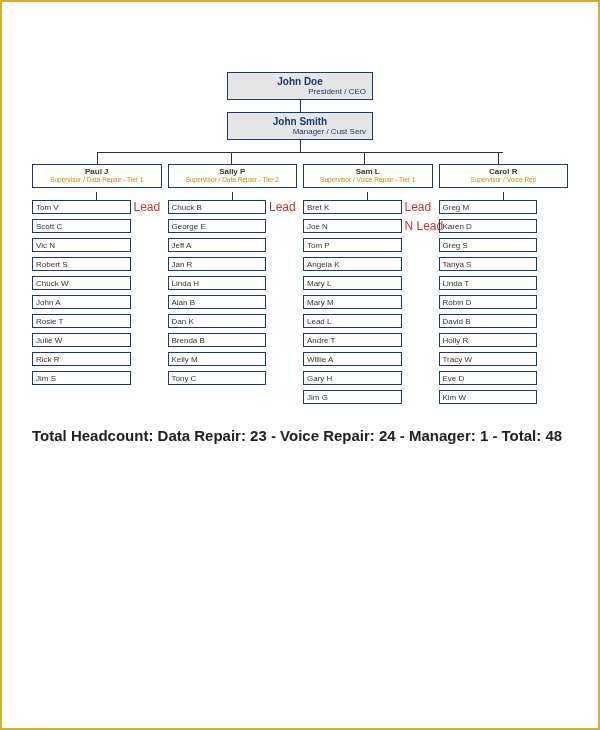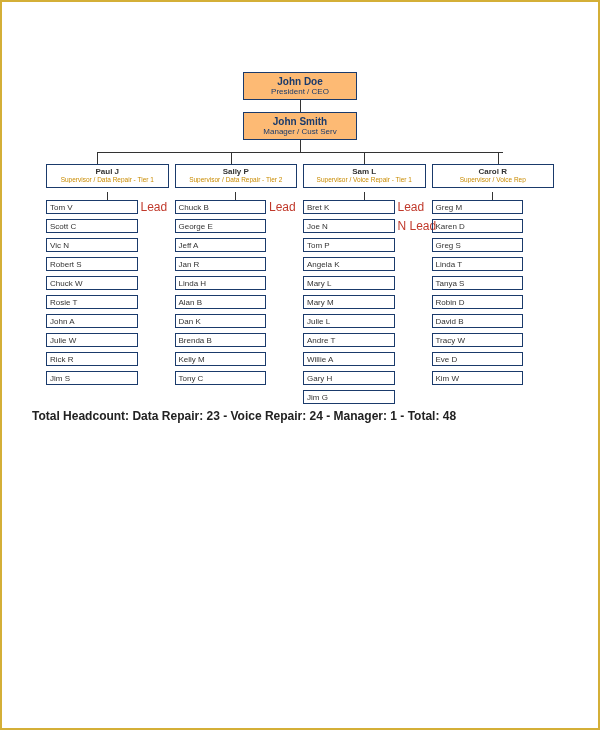--- a/index.html
+++ b/index.html
@@ -11,30 +11,30 @@
     border: 2px solid #d4af37;
     padding: 20px 20px;
     position: relative;
   }
   .chart {
     position: relative;
     width: 100%;
   }
   .top-box {
     border: 1px solid #1a3a6b;
-    background: #fdba74;
+    background: #e5e5e5;
     text-align: center;
     padding: 3px 6px;
     margin: 0 auto;
-    width: 114px;
+    width: 146px;
     font-size: 9px;
     color: #1a3a6b;
   }
   .top-box .name { font-weight: bold; font-size: 10px; }
-  .top-box .title { font-size: 8px; }
+  .top-box .title { font-size: 8px; text-align: right; }
   .connector-v {
     width: 1px;
     height: 12px;
     background: #333;
     margin: 0 auto;
   }
   .connector-h-wrap {
     position: relative;
     height: 12px;
     margin: 0 30px;
@@ -51,21 +51,21 @@
     position: absolute;
     top: 0;
     width: 1px;
     height: 12px;
     background: #333;
   }
   .columns {
     display: flex;
     justify-content: space-between;
     gap: 6px;
-    margin: 0 24px;
+    margin: 0 10px;
   }
   .col {
     flex: 1;
     min-width: 0;
   }
   .sup-box {
     border: 1px solid #1a3a6b;
     text-align: center;
     padding: 2px 2px;
     font-size: 7.5px;
@@ -100,21 +100,22 @@
   }
   .badge {
     font-size: 12px;
     color: #c0392b;
     margin-left: 3px;
     white-space: nowrap;
     width: 28px;
   }
   .badge-spacer { width: 28px; margin-left: 3px; }
   .footer {
-    font-size: 12px;
+    margin-top: 18px;
+    font-size: 15px;
     font-weight: bold;
     color: #222;
     padding-left: 10px;
   }
 </style>
 </head>
 <body>
 
 <div class="chart">
 
@@ -163,25 +164,25 @@
         </div>
         <div class="member-row">
           <div class="member-box">Robert S</div>
           <div class="badge-spacer"></div>
         </div>
         <div class="member-row">
           <div class="member-box">Chuck W</div>
           <div class="badge-spacer"></div>
         </div>
         <div class="member-row">
+          <div class="member-box">John A</div>
+          <div class="badge-spacer"></div>
+        </div>
+        <div class="member-row">
           <div class="member-box">Rosie T</div>
-          <div class="badge-spacer"></div>
-        </div>
-        <div class="member-row">
-          <div class="member-box">John A</div>
           <div class="badge-spacer"></div>
         </div>
         <div class="member-row">
           <div class="member-box">Julie W</div>
           <div class="badge-spacer"></div>
         </div>
         <div class="member-row">
           <div class="member-box">Rick R</div>
           <div class="badge-spacer"></div>
         </div>
@@ -261,21 +262,21 @@
         </div>
         <div class="member-row">
           <div class="member-box">Mary L</div>
           <div class="badge-spacer"></div>
         </div>
         <div class="member-row">
           <div class="member-box">Mary M</div>
           <div class="badge-spacer"></div>
         </div>
         <div class="member-row">
-          <div class="member-box">Julie L</div>
+          <div class="member-box">Lead L</div>
           <div class="badge-spacer"></div>
         </div>
         <div class="member-row">
           <div class="member-box">Andre T</div>
           <div class="badge-spacer"></div>
         </div>
         <div class="member-row">
           <div class="member-box">Willie A</div>
           <div class="badge-spacer"></div>
         </div>
@@ -300,33 +301,37 @@
         </div>
         <div class="member-row">
           <div class="member-box">Karen D</div>
           <div class="badge-spacer"></div>
         </div>
         <div class="member-row">
           <div class="member-box">Greg S</div>
           <div class="badge-spacer"></div>
         </div>
         <div class="member-row">
+          <div class="member-box">Tanya S</div>
+          <div class="badge-spacer"></div>
+        </div>
+        <div class="member-row">
           <div class="member-box">Linda T</div>
           <div class="badge-spacer"></div>
         </div>
         <div class="member-row">
-          <div class="member-box">Tanya S</div>
-          <div class="badge-spacer"></div>
-        </div>
-        <div class="member-row">
           <div class="member-box">Robin D</div>
           <div class="badge-spacer"></div>
         </div>
         <div class="member-row">
           <div class="member-box">David B</div>
+          <div class="badge-spacer"></div>
+        </div>
+        <div class="member-row">
+          <div class="member-box">Holly R</div>
           <div class="badge-spacer"></div>
         </div>
         <div class="member-row">
           <div class="member-box">Tracy W</div>
           <div class="badge-spacer"></div>
         </div>
         <div class="member-row">
           <div class="member-box">Eve D</div>
           <div class="badge-spacer"></div>
         </div>

